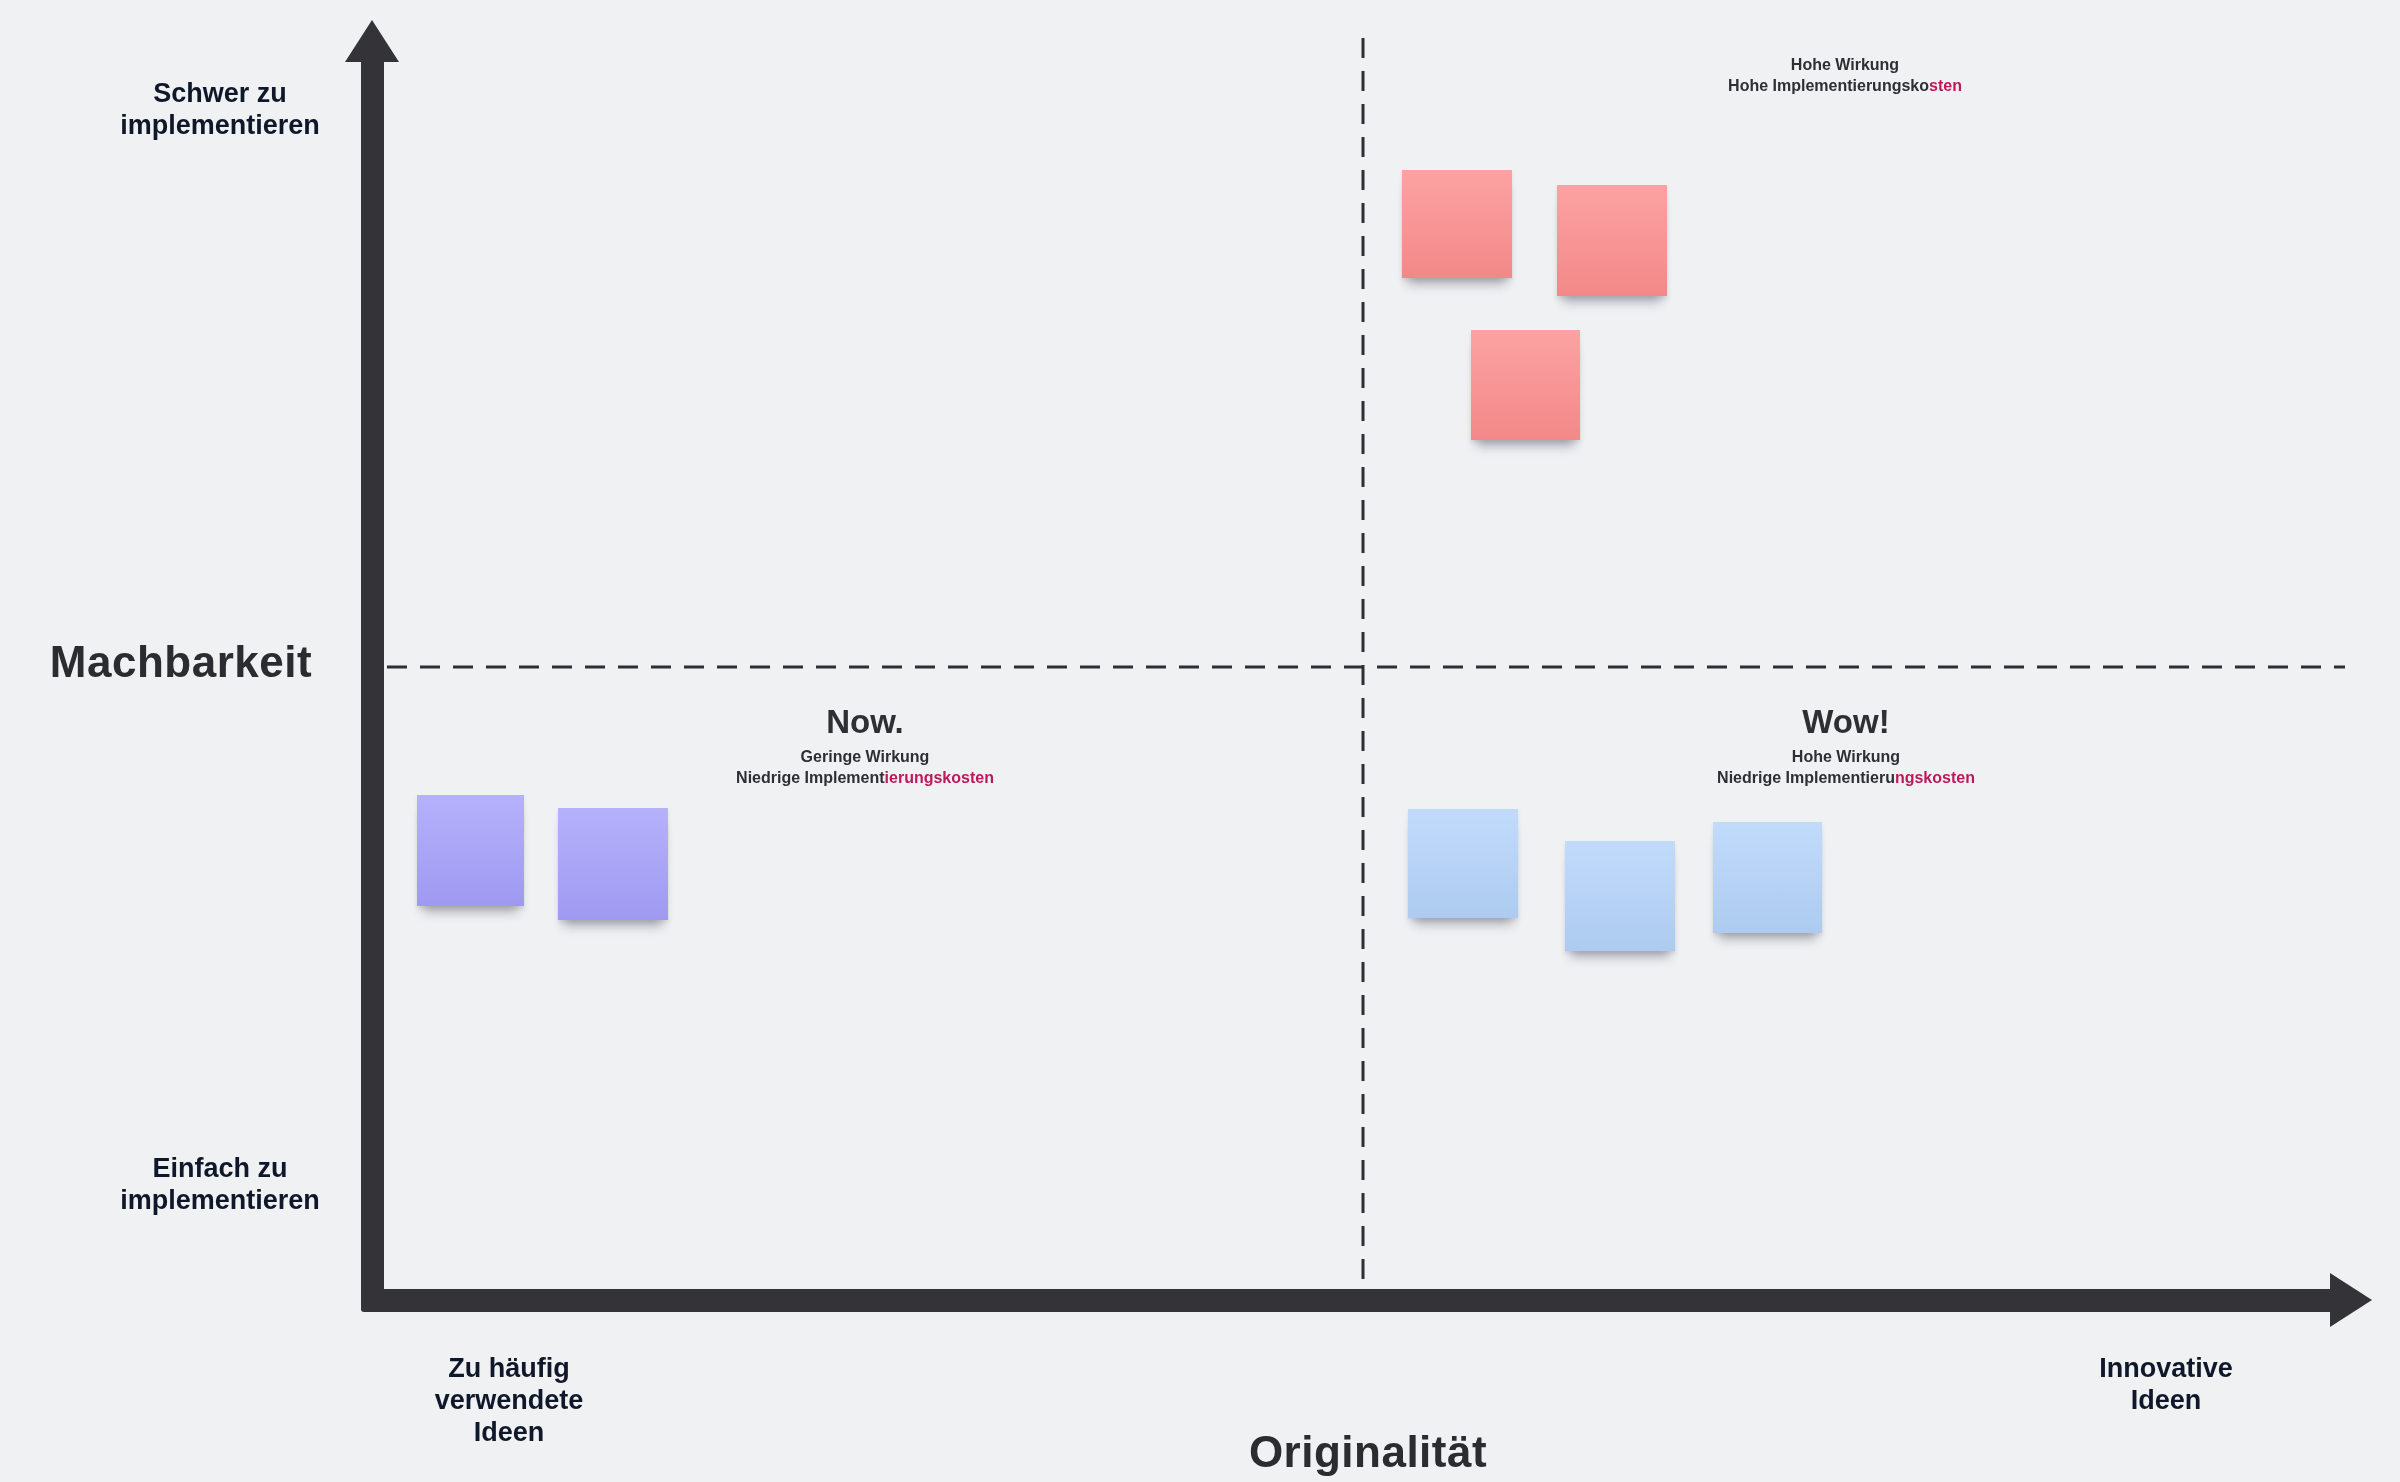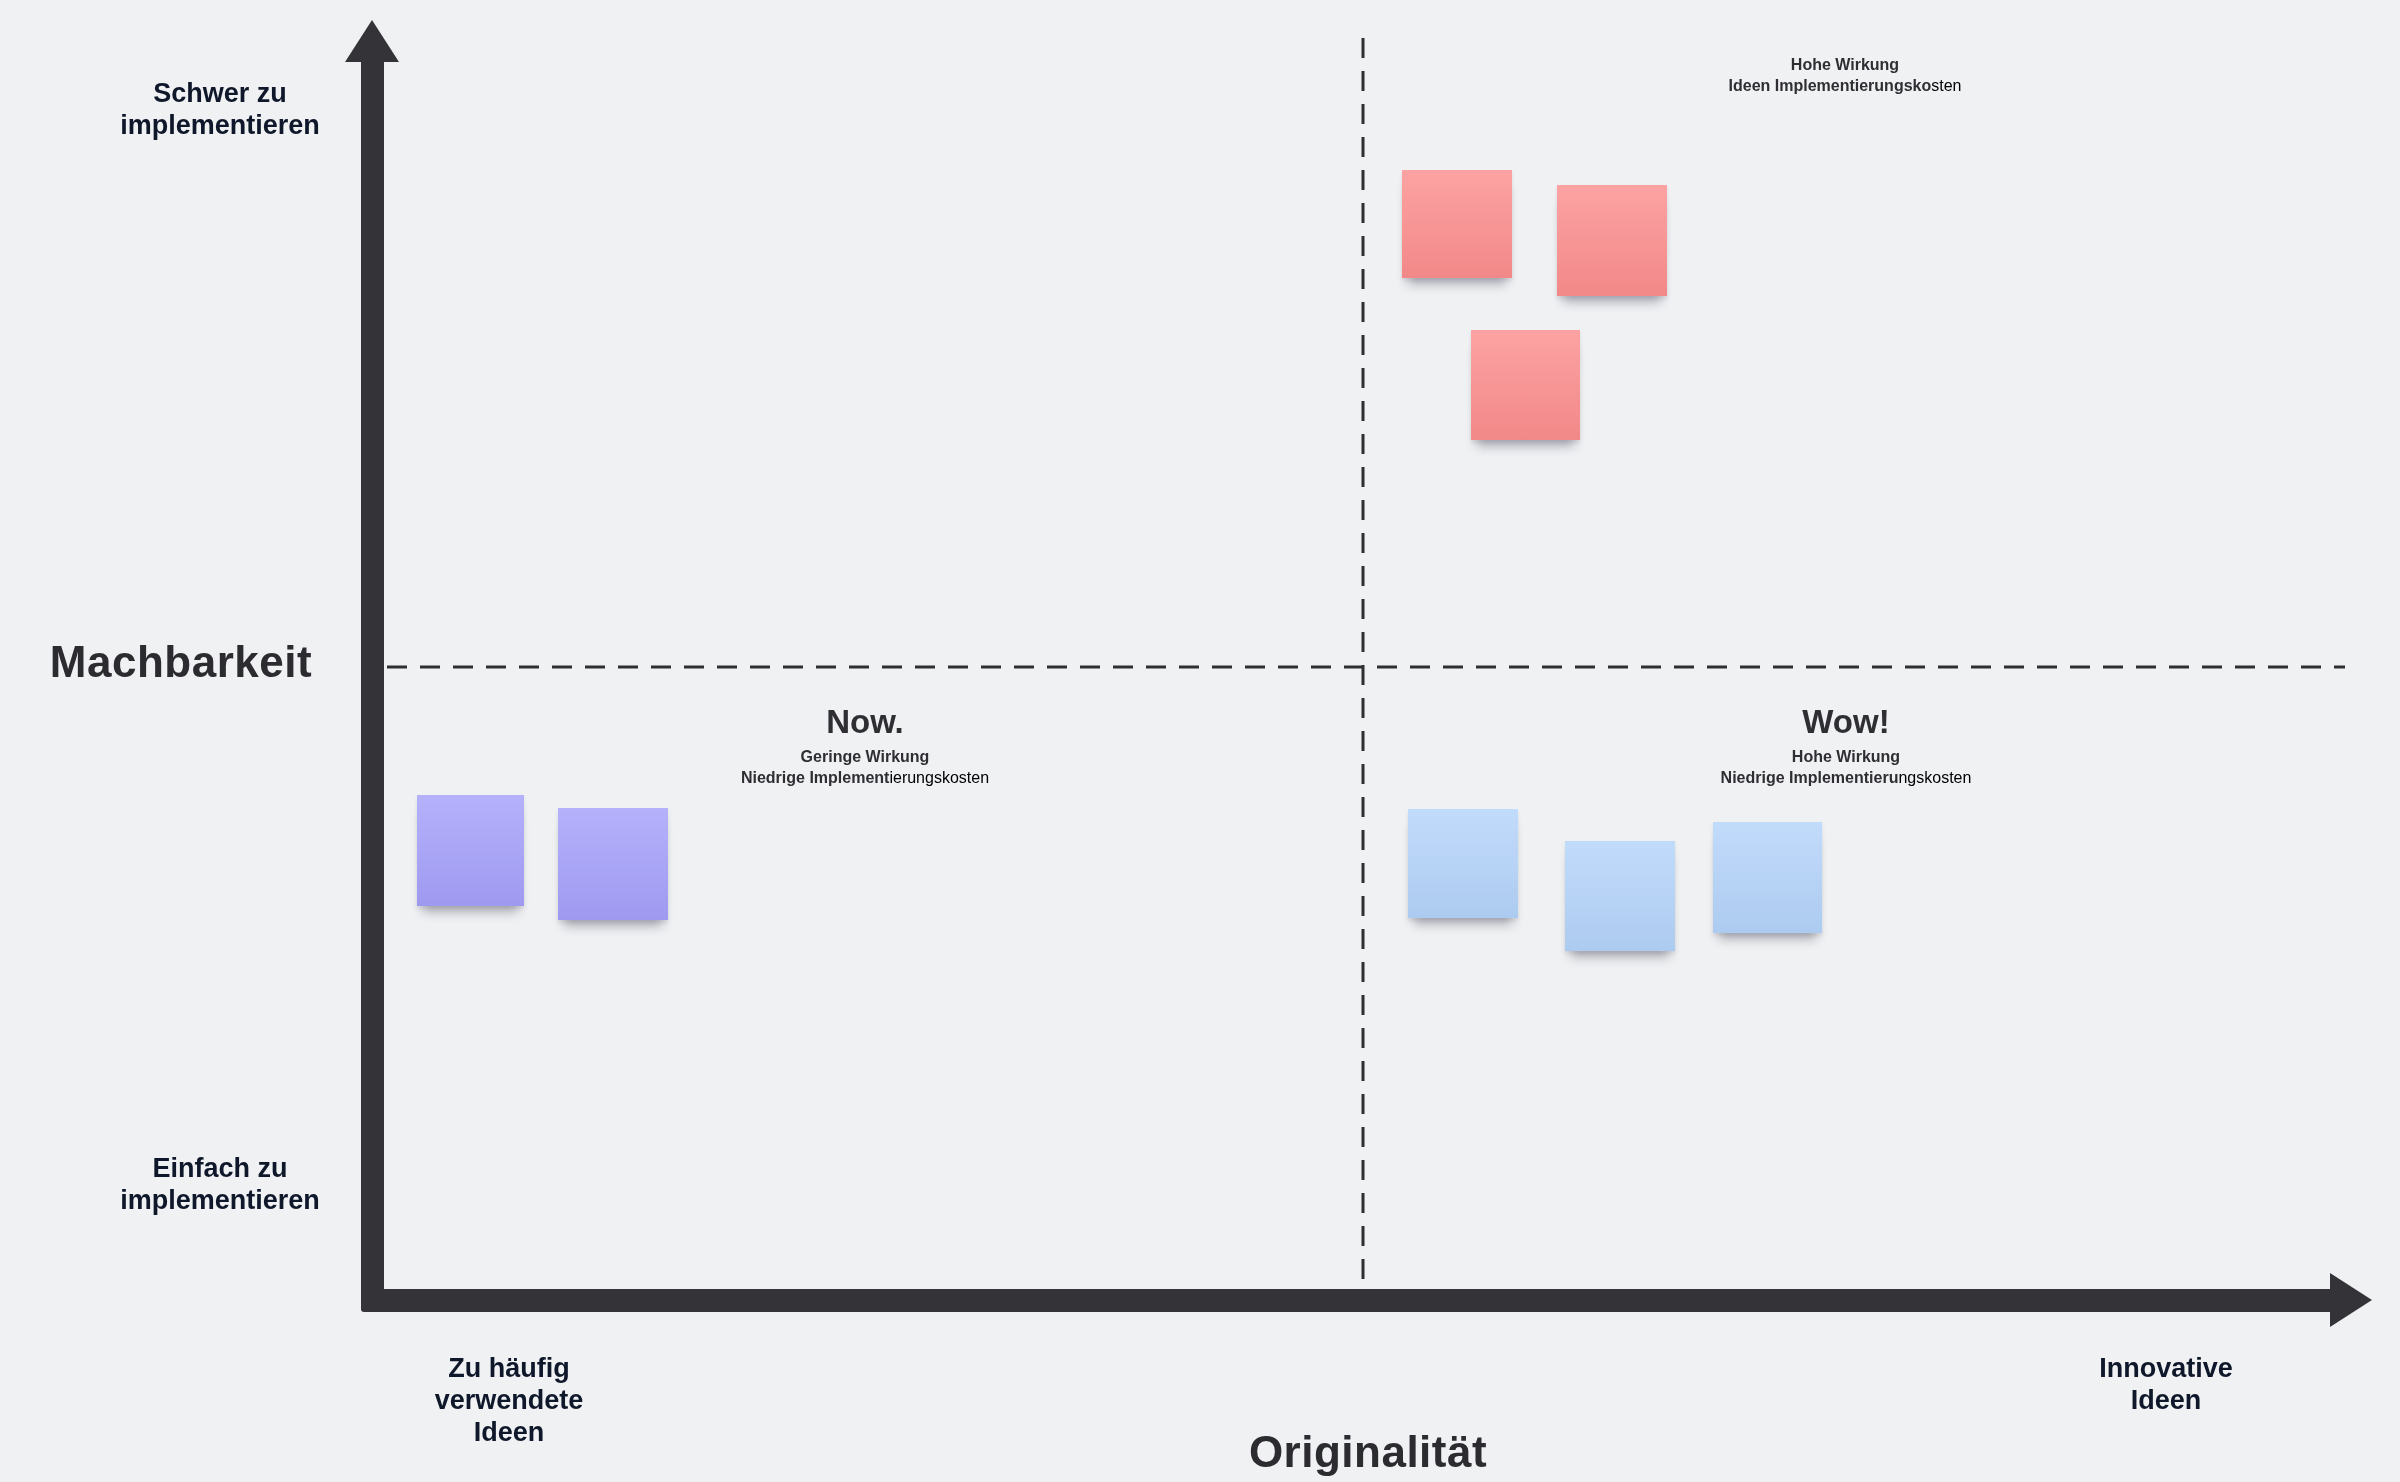--- a/index.html
+++ b/index.html
@@ -43,21 +43,21 @@
     font-size:33px;
     line-height:36px;
   }
   .quad .q-sub{
     margin-top:6px;
     font-size:16px;
     line-height:21px;
   }
   .quad.q-lower .q-sub{}
   .quad .b{font-weight:700;}
-  .quad .r{font-weight:400;color:#000000;}
+  .quad .r{font-weight:700;color:#be185d;}
   
   #notes-layer{position:absolute;left:0;top:0;width:100%;height:100%;}
   .note{
     position:absolute;
     background-image:linear-gradient(rgba(255,255,255,0.18),rgba(0,0,0,0.04));
     box-shadow:0 12px 10px -6px rgba(70,70,90,0.40), 0 3px 4px rgba(70,70,90,0.12);
   }
 </style>
 </head>
 <body>
@@ -98,21 +98,21 @@
 <div class="axis-title" style="left:1118px;top:1428px;width:500px;">Originalität</div>
 
 <div class="end-label" style="left:2016px;top:1352px;width:300px;">
   <div>Innovative</div>
   <div>Ideen</div>
 </div>
 
 <div class="quad" style="left:1645px;top:48px;">
   <div class="q-sub">
     <div class="b">Hohe Wirkung</div>
-    <div><span class="b">Ideen Implementierungsko</span><span class="r">sten</span></div>
+    <div><span class="b">Hohe Implementierungsko</span><span class="r">sten</span></div>
   </div>
 </div>
 
 <div class="quad q-lower" style="left:665px;top:704px;">
   <div class="q-title">Now.</div>
   <div class="q-sub">
     <div class="b">Geringe Wirkung</div>
     <div><span class="b">Niedrige Implement</span><span class="r">ierungskosten</span></div>
   </div>
 </div>

